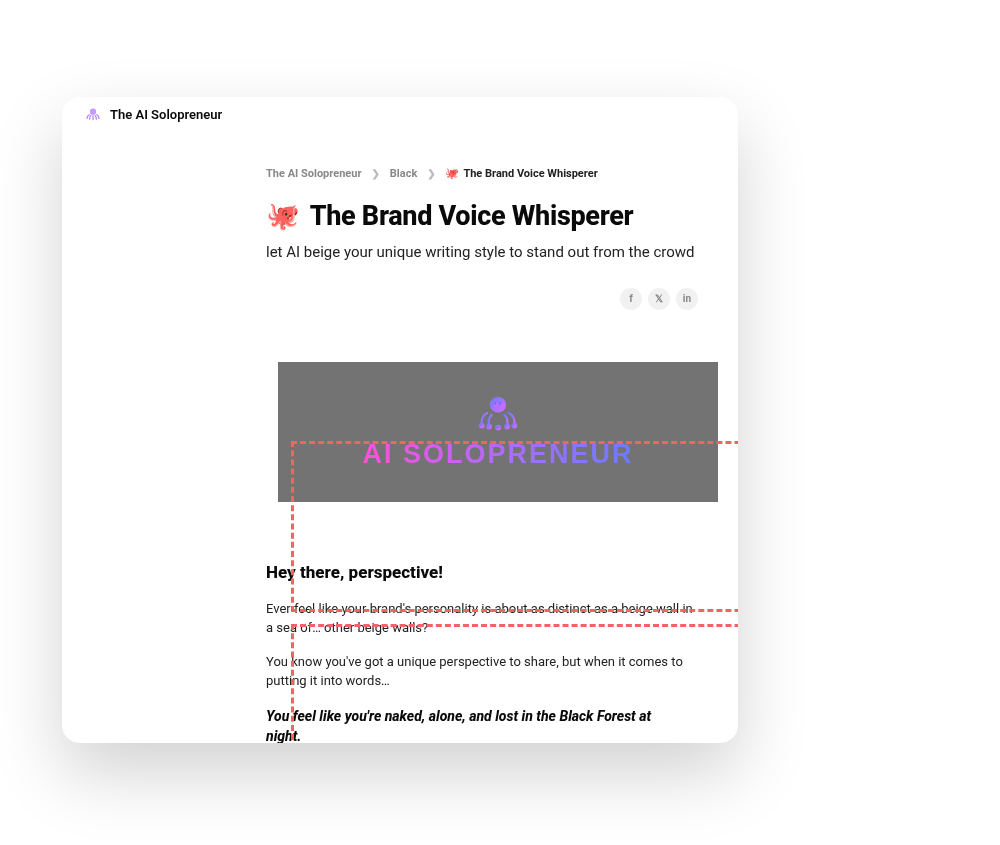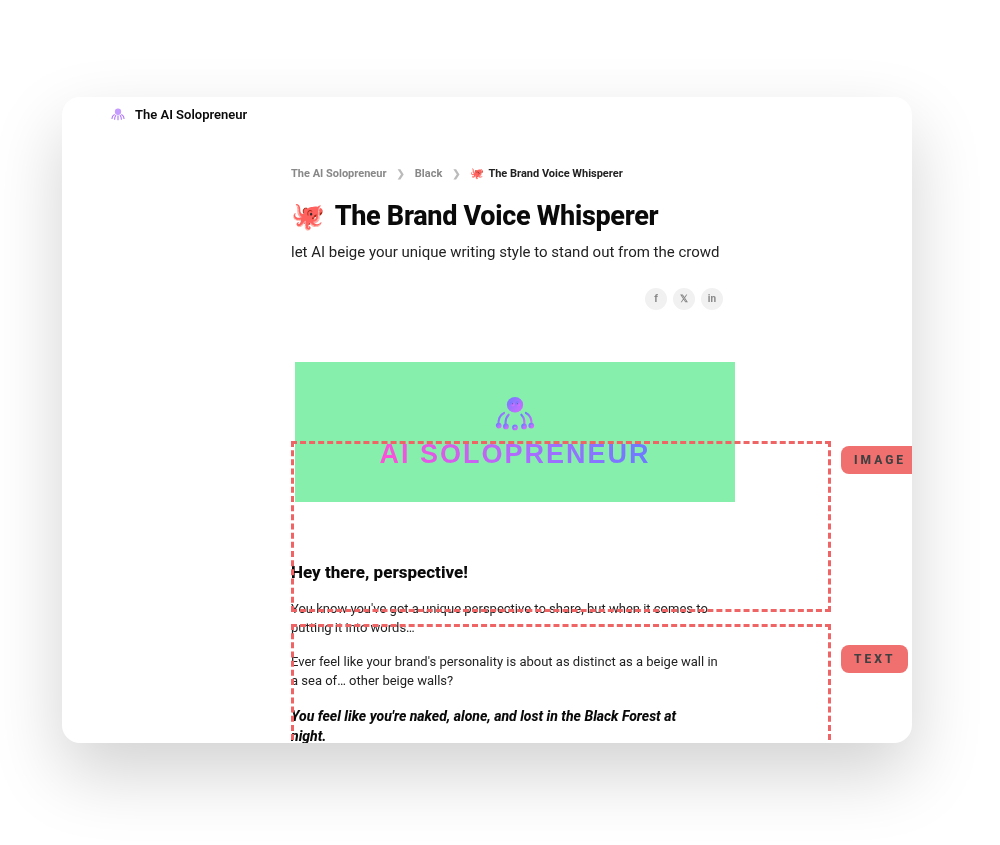--- a/index.html
+++ b/index.html
@@ -14,27 +14,26 @@
   .canvas {
     position: relative;
     width: 1000px;
     height: 845px;
     background: #ffffff;
   }
   .window {
     position: absolute;
     left: 62px;
     top: 97px;
-    width: 850px;
+    width: 676px;
     height: 646px;
     background: #ffffff;
     border-radius: 18px;
     box-shadow: 0 30px 70px rgba(0,0,0,0.18);
     overflow: hidden;
-    padding-left: 25px;
   }
   
   .header {
     display: flex;
     align-items: center;
     justify-content: space-between;
     padding: 8px 22px;
   }
   .brand {
     display: flex;
@@ -134,24 +133,24 @@
     background: #f1f1f1;
     display: flex; align-items: center; justify-content: center;
     font-size: 10px;
     color: #888;
     cursor: pointer;
     font-weight: 700;
   }
   
   .hero-wrap {
     margin-top: 52px;
-    margin-left: 4px;
+    margin-left: 12px;
     width: 440px;
     height: 140px;
-    background: #86efac;
+    background: #737373;
     display: flex;
     flex-direction: column;
     align-items: center;
     justify-content: center;
     gap: 8px;
   }
   .hero-octo {
     width: 44px; height: 38px;
   }
   .hero-text {
@@ -296,22 +295,22 @@
               <circle cx="34" cy="37" r="2"></circle>
               <circle cx="42" cy="36" r="2"></circle>
             </g>
           </svg>
         </div>
         <div class="hero-text">AI SOLOPRENEUR</div>
       </div>
 
       <div class="body-block">
         <h3 class="body-h">Hey there, perspective!</h3>
+        <p class="body-p">Ever feel like your brand's personality is about as distinct as a beige wall in a sea of… other beige walls?</p>
         <p class="body-p">You know you've got a unique perspective to share, but when it comes to putting it into words…</p>
-        <p class="body-p">Ever feel like your brand's personality is about as distinct as a beige wall in a sea of… other beige walls?</p>
         <p class="body-em">You feel like you're naked, alone, and lost in the Black Forest at night.</p>
       </div>
 
     </div>
 
     <div class="annot-box annot-image-box"></div>
     <div class="annot-box annot-text-box"></div>
     <div class="annot-label annot-label-image">IMAGE</div>
     <div class="annot-label annot-label-text">TEXT</div>
 

